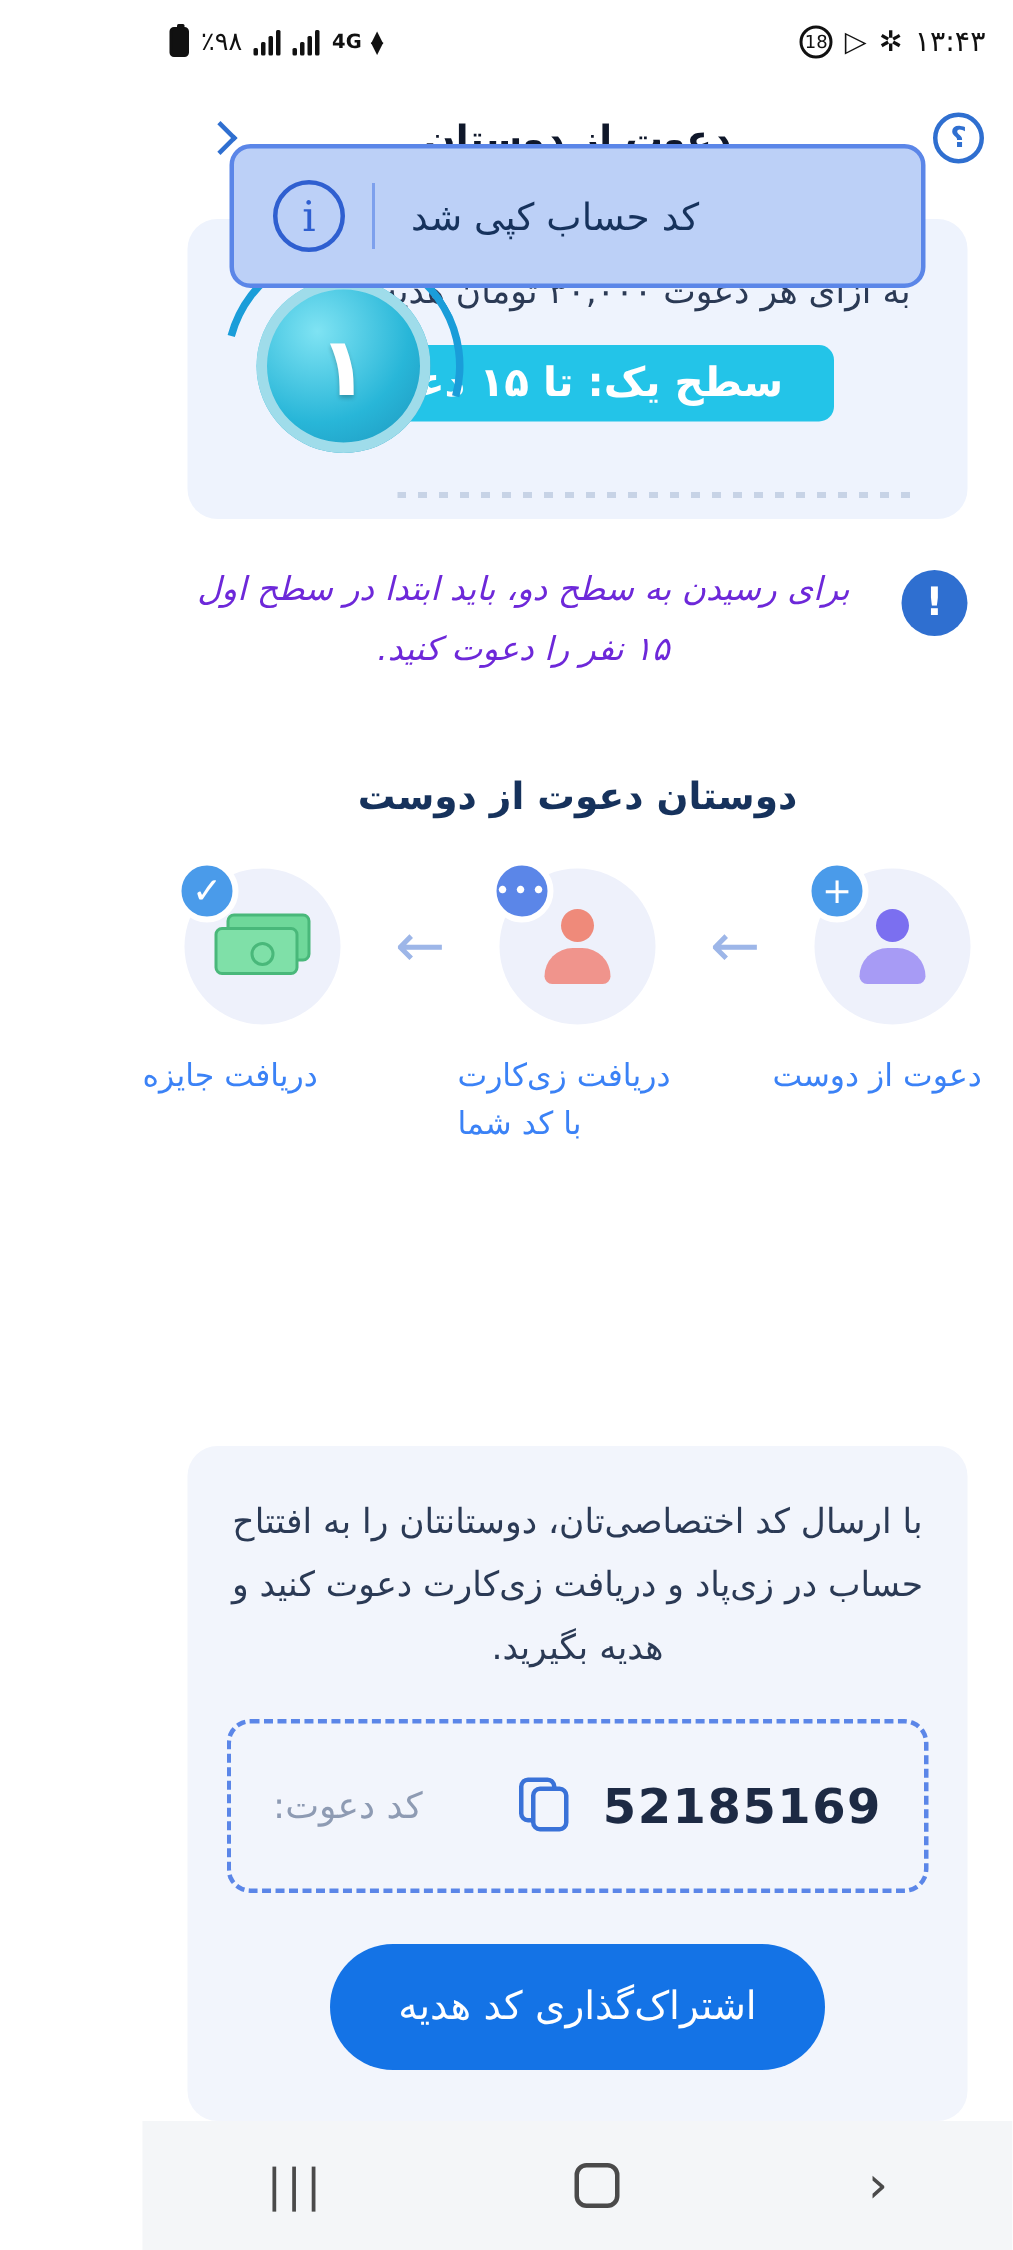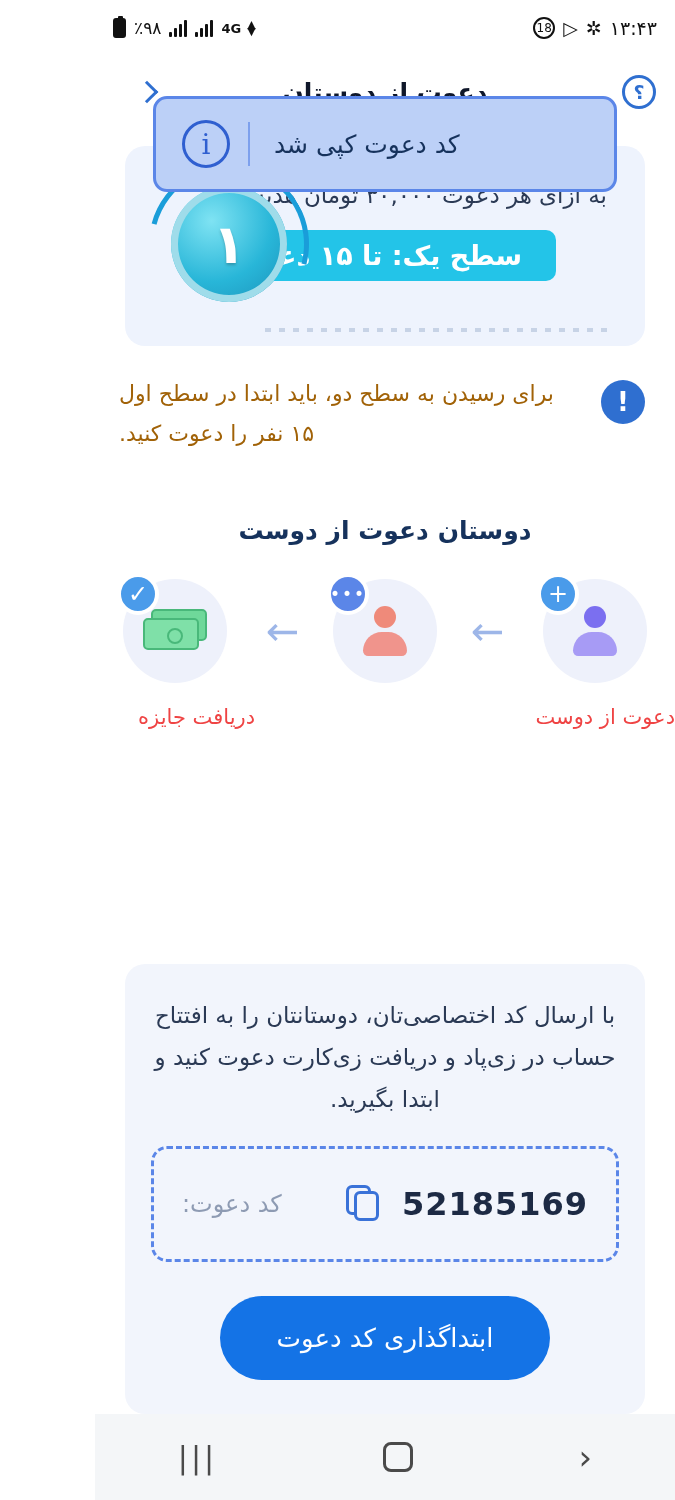--- a/index.html
+++ b/index.html
@@ -238,24 +238,25 @@
     width: 44px; height: 44px;
     border-radius: 50%;
     background: #2f6fd0;
     color: #fff;
     font-size: 26px; font-weight: bold;
     display: flex; align-items: center; justify-content: center;
     margin-top: 6px;
   }
   .note-text {
     flex: 1;
-    text-align: left;
+    text-align: center;
     font-size: 22px;
     line-height: 40px;
-    color: #a16207;
+    color: #6d28d9;
+    font-style: italic;
   }
 
   
   .steps-title {
     margin-top: 62px;
     text-align: center;
     font-size: 25px;
     font-weight: bold;
     color: #16325c;
     flex: 0 0 auto;
@@ -279,22 +280,22 @@
   .step-circle {
     width: 104px; height: 104px;
     border-radius: 50%;
     background: #eef1fb;
     position: relative;
     display: flex; align-items: center; justify-content: center;
   }
   .step-label {
     margin-top: 18px;
     font-size: 21px;
-    color: #ef4444;
-    text-align: right;
+    color: #3b82f6;
+    text-align: left;
     line-height: 32px;
     width: 160px;
   }
   .step-arrow {
     width: 62px;
     display: flex;
     align-items: center;
     justify-content: center;
     height: 104px;
     color: #9db6e8;
@@ -489,21 +490,21 @@
     <div class="hdr-icon right">
       <span class="q-badge">؟</span>
     </div>
     <div class="app-title">دعوت از دوستان</div>
     <div class="hdr-icon left">
       <span class="chev"></span>
     </div>
   </div>
 
   <div class="toast">
-    <span class="toast-text">کد دعوت کپی شد</span>
+    <span class="toast-text">کد حساب کپی شد</span>
     <span class="toast-sep"></span>
     <span class="toast-info">i</span>
   </div>
 
   <div class="level-card">
     <div class="top-line"></div>
     <div class="gift-text">به ازای هر دعوت ۳۰,۰۰۰ تومان هدیه</div>
     <div class="level-pill">سطح یک: تا ۱۵ دعوت</div>
     <div class="coin-wrap">
       <div class="coin-ring"></div>
@@ -536,54 +537,55 @@
     <div class="step-arrow">←</div>
 
     <div class="step">
       <div class="step-circle">
         <div class="person p-red">
           <span class="head"></span>
             <span class="body"></span>
         </div>
         <span class="badge chat">•••</span>
       </div>
+      <div class="step-label">دریافت زی‌کارت با کد شما</div>
     </div>
 
     <div class="step-arrow">←</div>
 
     <div class="step">
       <div class="step-circle">
         <div class="money">
             <i></i>
             <i></i>
           </div>
         <span class="badge">✓</span>
       </div>
       <div class="step-label">دریافت جایزه</div>
     </div>
 
   </div>
 
   <div class="spacer"></div>
 
   <div class="share-card">
-    <div class="share-desc">با ارسال کد اختصاصی‌تان، دوستانتان را به افتتاح حساب در زی‌پاد و دریافت زی‌کارت دعوت کنید و ابتدا بگیرید.</div>
+    <div class="share-desc">با ارسال کد اختصاصی‌تان، دوستانتان را به افتتاح حساب در زی‌پاد و دریافت زی‌کارت دعوت کنید و هدیه بگیرید.</div>
 
     <div class="code-box">
       <div class="code-left">
         <span class="copy-icon">
             <i></i>
             <i></i>
           </span>
         <span class="code-value">52185169</span>
       </div>
       <span class="code-label">کد دعوت:</span>
     </div>
 
-    <button class="share-btn">ابتدا‌گذاری کد دعوت</button>
+    <button class="share-btn">اشتراک‌گذاری کد هدیه</button>
   </div>
 
   <div class="navbar">
     <span class="nav-recent">|||</span>
     <span class="nav-home"></span>
     <span class="nav-back">›</span>
   </div>
 
 </div>
 

